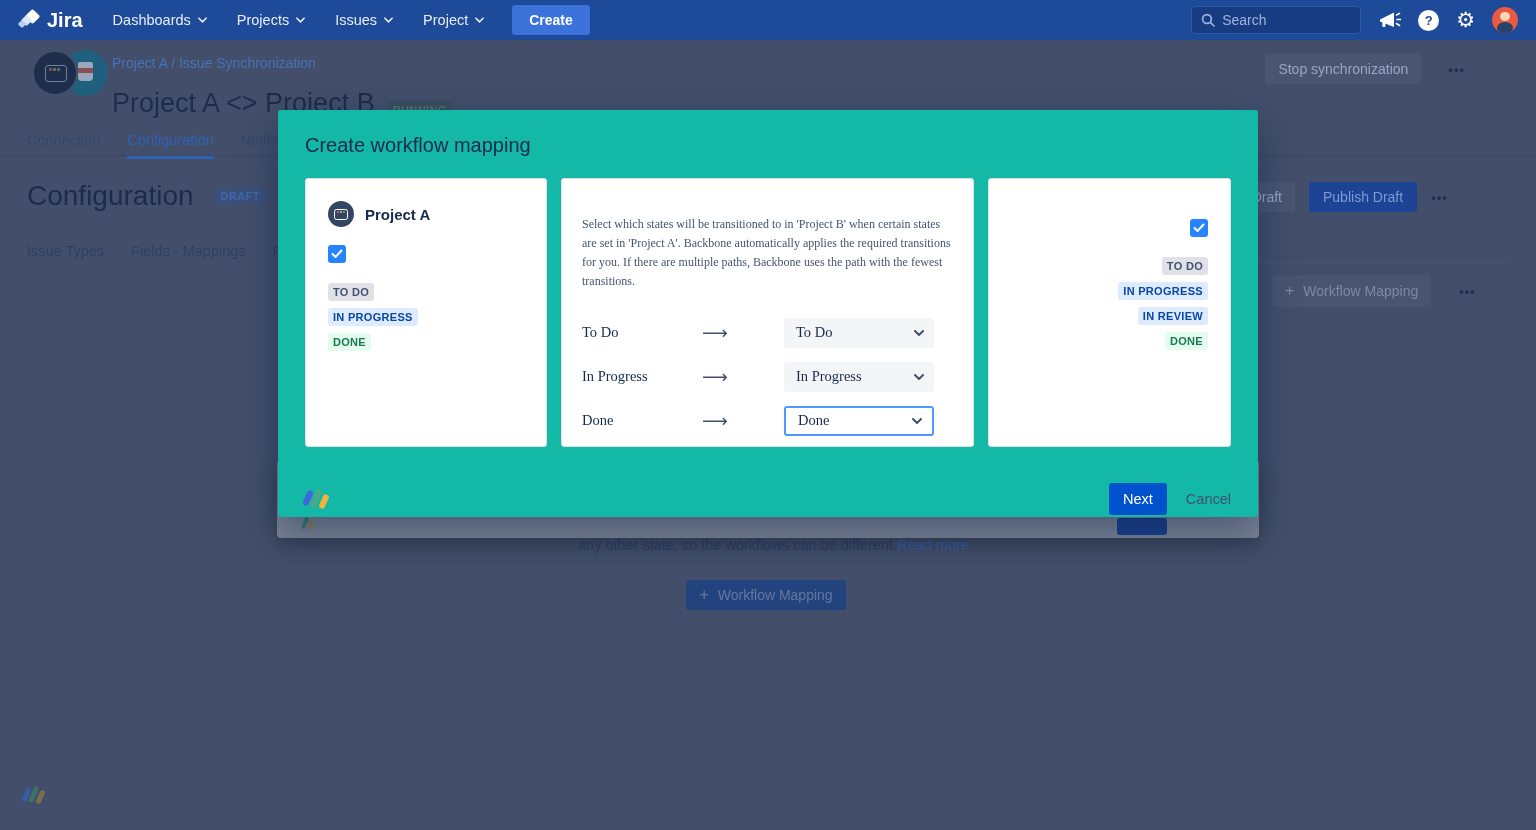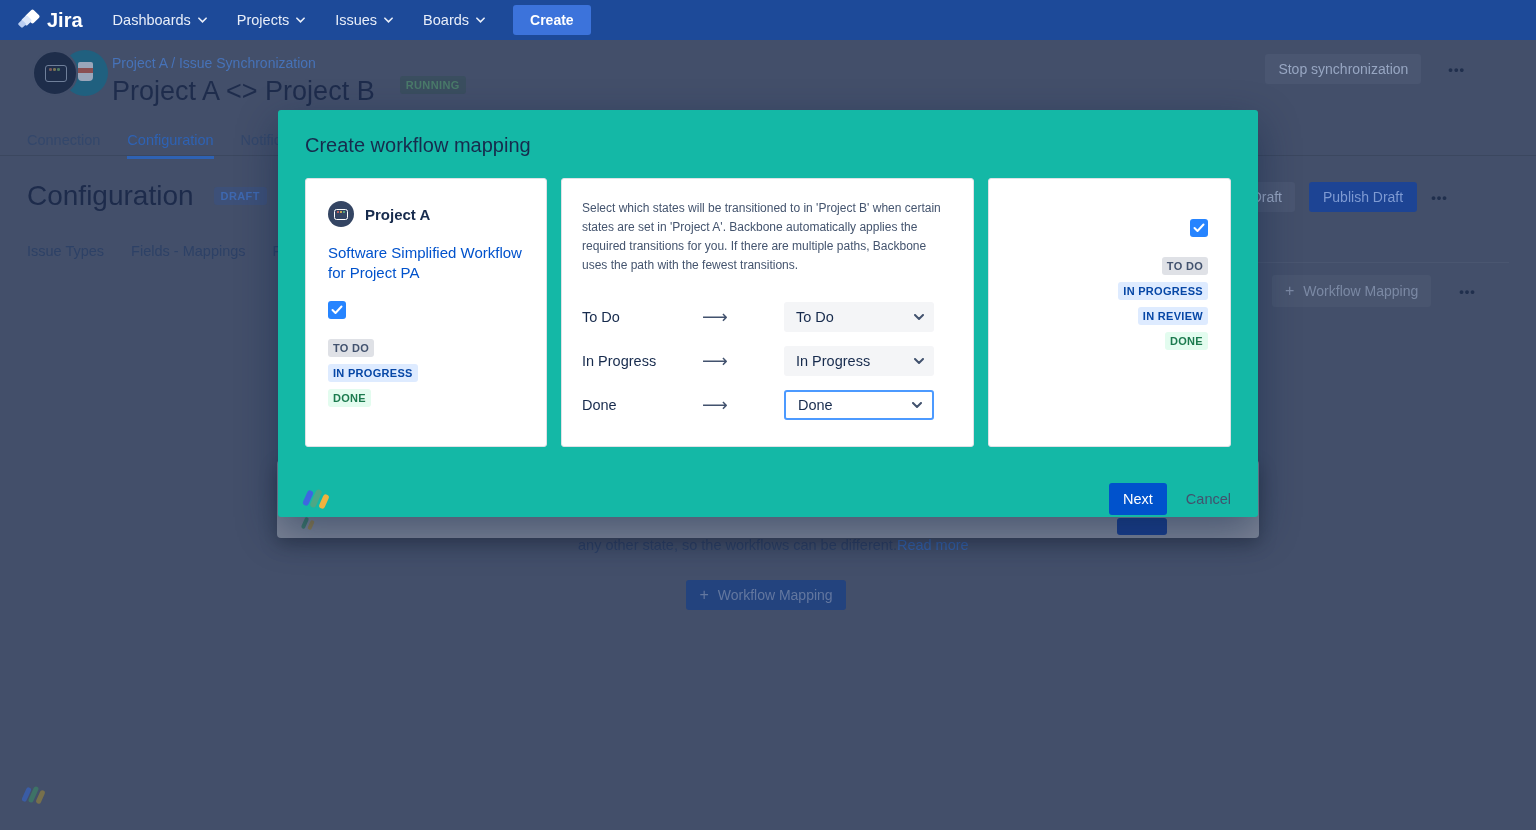--- a/index.html
+++ b/index.html
@@ -34,21 +34,21 @@
   .proj-avatars { position:absolute; left:32px; top:10px; width:76px; height:46px; }
   .pa-circle { position:absolute; width:46px; height:46px; border-radius:50%; }
   .pa-b { left:30px; top:0; background:#20607F; }
   .pa-a { left:0; top:0; background:#1E2D4A; border:2px solid #434F6A; }
   .win-glyph { position:absolute; left:11px; top:13px; width:22px; height:17px; border:1.5px solid #6F7F9A; border-radius:3px; }
   .win-glyph i { position:absolute; top:2px; width:2.5px; height:2.5px; border-radius:50%; display:block; }
   .cup-glyph { position:absolute; left:16px; top:12px; width:15px; height:19px; background:#9AA6BA; border-radius:2px 2px 4px 4px; }
   .cup-glyph::after { content:""; position:absolute; left:0; top:6px; width:15px; height:5px; background:#8A4F52; }
 
   .breadcrumb { position:absolute; left:112px; top:15px; font-size:14px; color:#4672B8; cursor:pointer; }
-  .page-title-row { position:absolute; left:112px; top:36px; display:flex; align-items:flex-start; gap:25px; }
+  .page-title-row { position:absolute; left:112px; top:48px; display:flex; align-items:flex-end; gap:12px; }
   .page-title { font-size:27px; color:#1E2C4C; font-weight:500; }
   .running-badge { font-size:11px; font-weight:700; letter-spacing:.4px; color:#4A7A6A; background:#3A4E5F;
                    padding:3px 6px; border-radius:3px; }
   .hdr-actions { position:absolute; top:14px; right:71px; display:flex; align-items:center; gap:27px; }
   .ghost-btn { background:#4A5671; color:#97A6C2; font-size:14px; border:none; border-radius:3px;
                padding:7px 13px; cursor:pointer; }
   .more-dots { color:#202F4D; font-size:13px; font-weight:700; letter-spacing:1px; cursor:pointer; }
 
   .tabs { position:absolute; left:27px; top:92px; display:flex; gap:27px; }
   .tab { font-size:14.5px; color:#33476B; padding-bottom:8px; cursor:pointer; }
@@ -90,21 +90,21 @@
   .sheet-behind .r1 { width:4px; height:12px; background:#3F7A6B; }
   .sheet-behind .r2 { width:4px; height:10px; background:#8F7F50; margin-left:2px; margin-top:3px; }
 
   
   .modal { position:absolute; left:278px; top:110px; width:980px; height:407px; background:#14b8a6;
            border-radius:3px; z-index:10; box-shadow:0 14px 40px rgba(9,30,66,.45); padding:24px 27px 0; }
   .modal-title { font-size:20px; font-weight:500; color:#172B4D; margin-bottom:21px; }
   .cards { display:flex; gap:14px; }
   .card { border:1px solid #DFE1E6; border-radius:3px; height:269px; background:#fff; }
   .card-a { width:242px; padding:22px; }
-  .card-mid { flex:1; padding:20px 20px; }
+  .card-mid { flex:1; padding:36px 20px;font-family:Liberation Serif, serif; }
   .card-b { width:243px; padding:22px; text-align:right; }
   .card-head { display:flex; align-items:center; gap:11px; }
   .card-b .card-head { justify-content:flex-end; }
   .proj-name { font-size:15px; font-weight:700; color:#172B4D; }
   .mini-av { width:26px; height:26px; border-radius:50%; position:relative; flex:0 0 auto; }
   .mini-av.a { background:#344563; }
   .mini-av.a .w { position:absolute; left:6px; top:8px; width:14px; height:11px; border:1.5px solid #fff; border-radius:2.5px; }
   .mini-av.a .w i { position:absolute; top:1px; width:1.8px; height:1.8px; border-radius:50%; display:block; }
   .mini-av.b { background:#3FA0D0; }
   .mini-av.b .c { position:absolute; left:8px; top:7px; width:10px; height:12px; background:#fff; border-radius:1.5px 1.5px 3px 3px; }
@@ -166,27 +166,49 @@
           <path d="M1 1l4 4 4-4" stroke="#E8EEF9" stroke-width="1.8" fill="none" stroke-linecap="round"></path>
         </svg>
     </span>
     <span class="nav-item">
       <span>Issues</span>
       <svg class="nav-chevron" viewBox="0 0 10 6">
           <path d="M1 1l4 4 4-4" stroke="#E8EEF9" stroke-width="1.8" fill="none" stroke-linecap="round"></path>
         </svg>
     </span>
     <span class="nav-item">
-      <span>Boards</span>
+      <span>Project</span>
       <svg class="nav-chevron" viewBox="0 0 10 6">
           <path d="M1 1l4 4 4-4" stroke="#E8EEF9" stroke-width="1.8" fill="none" stroke-linecap="round"></path>
         </svg>
     </span>
   </div>
   <button class="create-btn">Create</button>
+  <div class="nav-right">
+    <div class="search-box">
+      <svg width="14" height="14" viewBox="0 0 14 14">
+        <circle cx="6" cy="6" r="4.4" fill="none" stroke="#9FB3D8" stroke-width="1.7"></circle>
+        <line x1="9.4" y1="9.4" x2="13" y2="13" stroke="#9FB3D8" stroke-width="1.7" stroke-linecap="round"></line>
+      </svg>
+      <input type="text" placeholder="Search" style="">
+    </div>
+    <span class="icon-btn">
+      <svg width="23" height="20" viewBox="0 0 23 20">
+        <path d="M2 9.5 L11 5 L11 15 L2 11.5 Z" fill="#fff"></path>
+        <path d="M11 5 L16 2.5 L16 17 L11 15 Z" fill="#fff"></path>
+        <rect x="4.4" y="11.5" width="3" height="5.5" rx="1" fill="#fff"></rect>
+        <path d="M18.5 5 L21.5 3.4 M19 9.5 L22.5 9.5 M18.5 13.5 L21.5 15.5" stroke="#fff" stroke-width="1.6" stroke-linecap="round"></path>
+      </svg>
+    </span>
+    <span class="icon-btn help-circle">
+      <span>?</span>
+    </span>
+    <span class="icon-btn gear-glyph">⚙</span>
+    <span class="avatar"></span>
+  </div>
 </div>
 
 <div class="bg-page">
 
   <div class="proj-avatars">
     <div class="pa-circle pa-b">
       <div class="cup-glyph"></div>
     </div>
     <div class="pa-circle pa-a">
       <div class="win-glyph">
@@ -272,21 +294,20 @@
       <div class="card-head">
         <span class="mini-av a">
           <span class="w">
               <i style="left:2px; background:#E96B5F;"></i>
               <i style="left:5px; background:#F2C14E;"></i>
               <i style="left:8px; background:#5FB98A;"></i>
             </span>
         </span>
         <span class="proj-name">Project A</span>
       </div>
-      <a class="wf-link">Software Simplified Workflow for Project PA</a>
       <div class="checkbox">
         <svg width="12" height="10" viewBox="0 0 12 10">
             <path d="M1.5 5l3 3 6-6.5" stroke="#fff" stroke-width="2" fill="none" stroke-linecap="round" stroke-linejoin="round"></path>
           </svg>
       </div>
       <div class="badges">
         <span class="badge gray">TO DO</span>
         <span class="badge blue">IN PROGRESS</span>
         <span class="badge green">DONE</span>
       </div>

